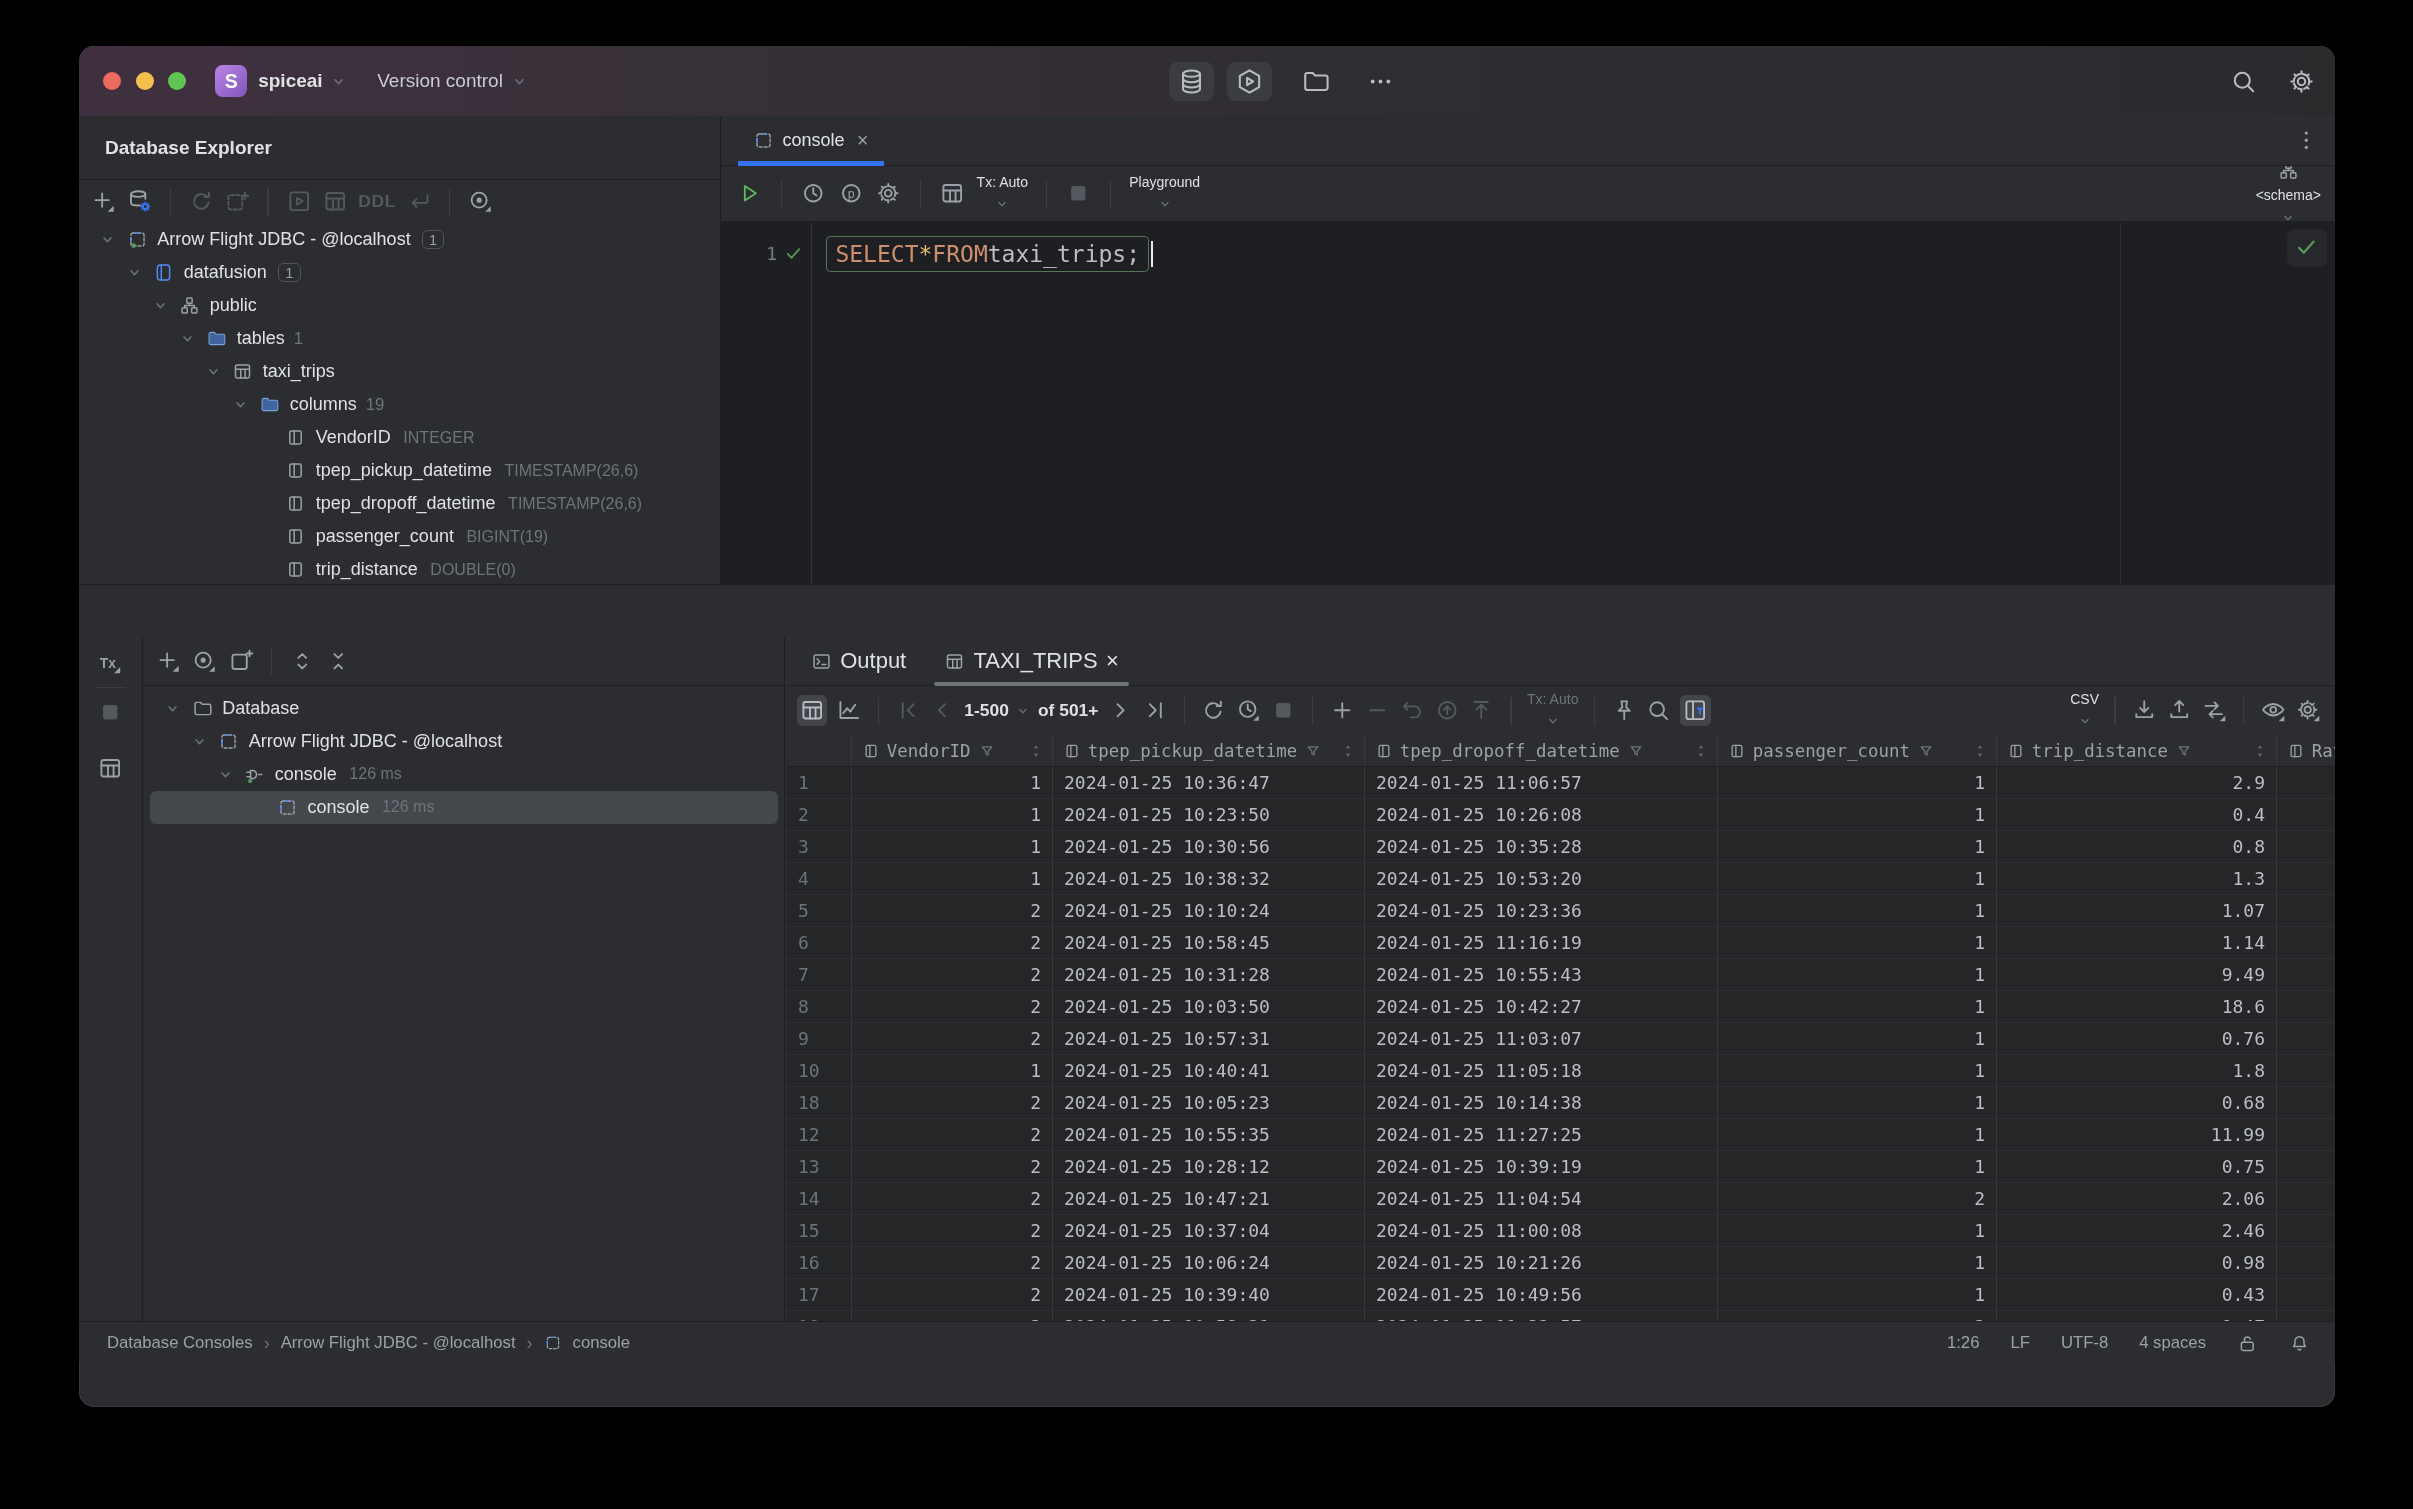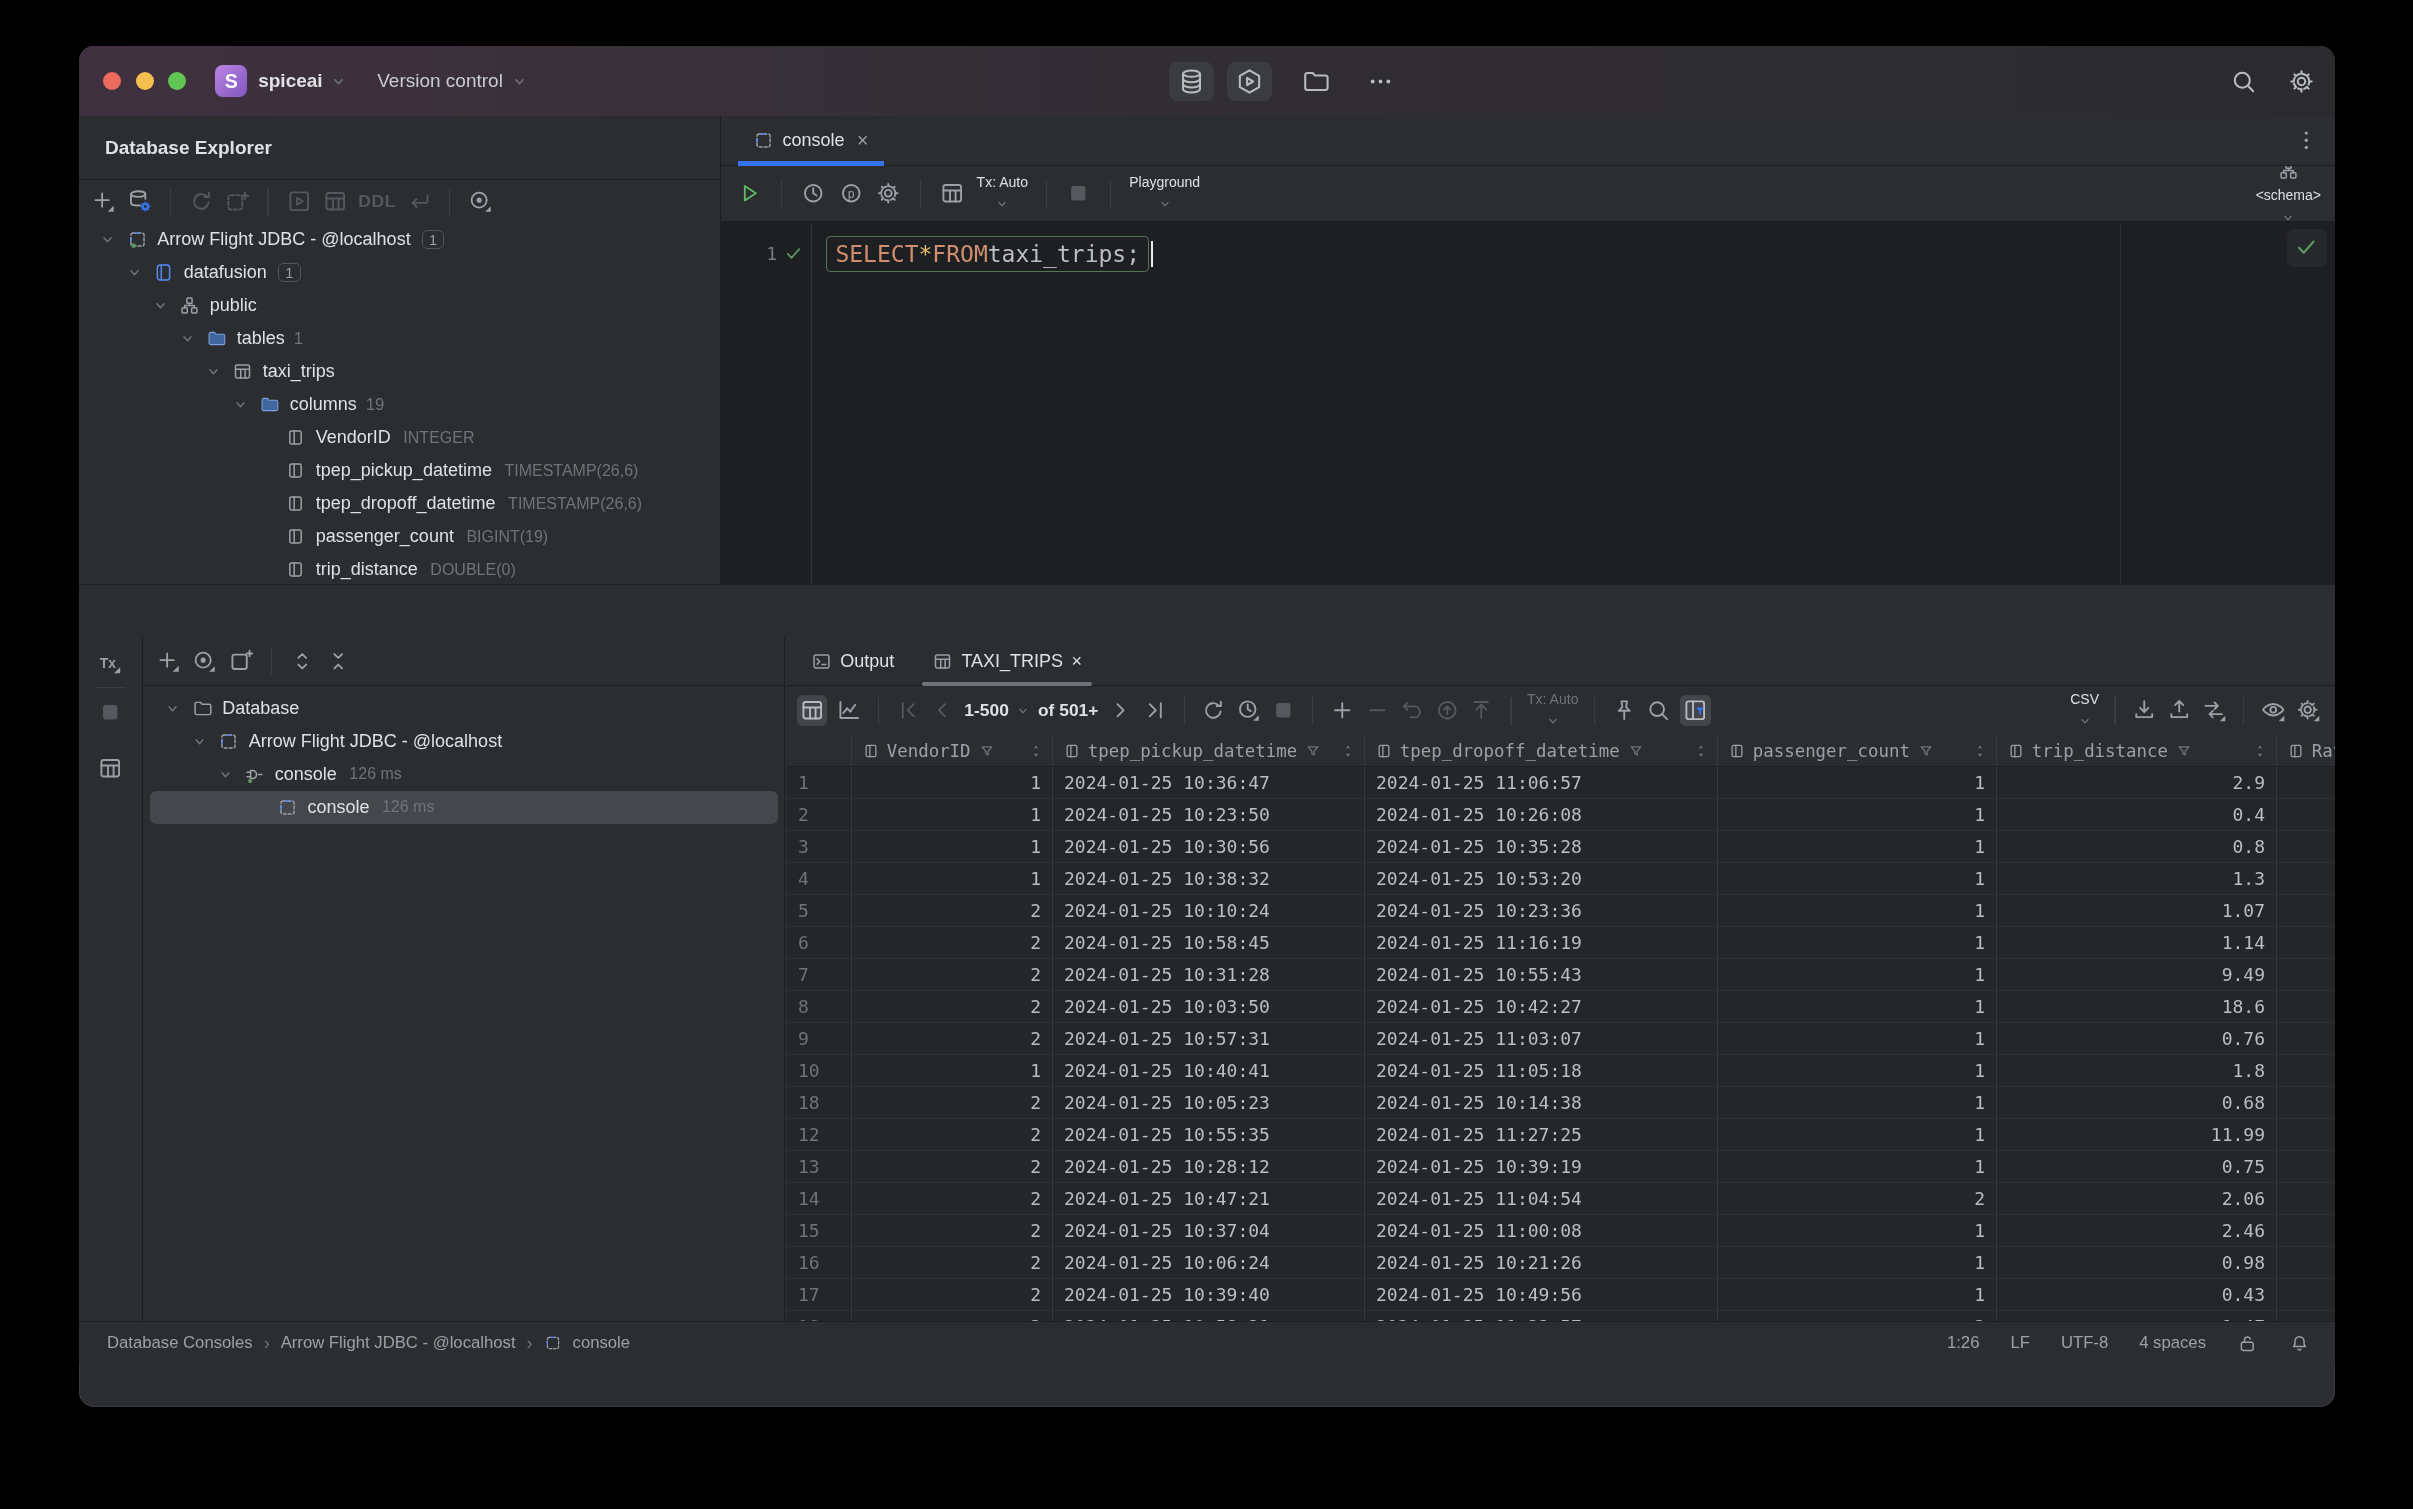--- a/index.html
+++ b/index.html
@@ -65,21 +65,21 @@
   
   .services{position:absolute;top:468px;left:0;right:0;bottom:0;border-top:1.4px solid #1e1f22;background:#2b2d30;}
   .sv-title{height:50px;display:flex;align-items:center;padding-left:26px;color:#dfe1e5;font-size:19px;font-weight:700;border-bottom:1.4px solid #1e1f22;}
   .sv-strip{position:absolute;left:0;top:52px;bottom:0;width:64px;border-right:1.4px solid #1e1f22;display:flex;flex-direction:column;align-items:center;padding-top:12.5px;gap:11px;}
   .strip-div{width:31px;height:1.4px;background:#3b3d41;}
   .sv-left{position:absolute;left:65px;top:52px;bottom:0;width:641px;border-right:1.4px solid #1e1f22;overflow:hidden;}
   .sv-toolbar{height:49px;display:flex;align-items:center;padding-left:11px;gap:9.8px;border-bottom:1.4px solid #1e1f22;}
   .sv-tree{padding-top:5.6px;}
   .sv-right{position:absolute;left:708px;top:52px;right:0;bottom:0;overflow:hidden;}
   .res-tabs{height:49px;display:flex;align-items:center;border-bottom:1.4px solid #1e1f22;position:relative;}
-  .res-tab{height:49px;display:flex;align-items:center;gap:8.4px;padding:0 14px;margin-left:9.8px;color:#dfe1e5;font-size:18px;position:relative;}
+  .res-tab{height:49px;display:flex;align-items:center;gap:8.4px;padding:0 14px;margin-left:9.8px;color:#dfe1e5;font-size:22px;position:relative;}
   .res-tab.active::after{content:"";position:absolute;left:4.2px;right:4.2px;bottom:0;height:3.5px;background:#6f737a;border-radius:2.1px;}
   .res-toolbar{height:49px;display:flex;align-items:center;padding:0 14px 0 9.8px;gap:8.4px;background:#2b2d30;}
   .tool-chip{background:#43454a;border-radius:5.6px;padding:2.1px;display:inline-flex;}
   .pager{display:flex;align-items:center;gap:5.6px;color:#dfe1e5;font-size:17.4px;font-weight:600;}
   .spacer{flex:1;}
   
   .grid{position:absolute;top:99px;left:0;right:0;bottom:0;background:#242628;overflow:hidden;}
   .g-head{display:flex;height:31px;background:#2b2d30;border-bottom:0.7px solid #1e1f22;}
   .g-hcell{display:flex;align-items:center;gap:7px;padding:0 7px 0 9.8px;border-right:0.7px solid #37393d;color:#9da0a8;font-family:"DejaVu Sans Mono",monospace;font-size:17.4px;overflow:hidden;flex:none;}
   .g-hcell .name{white-space:nowrap;}

